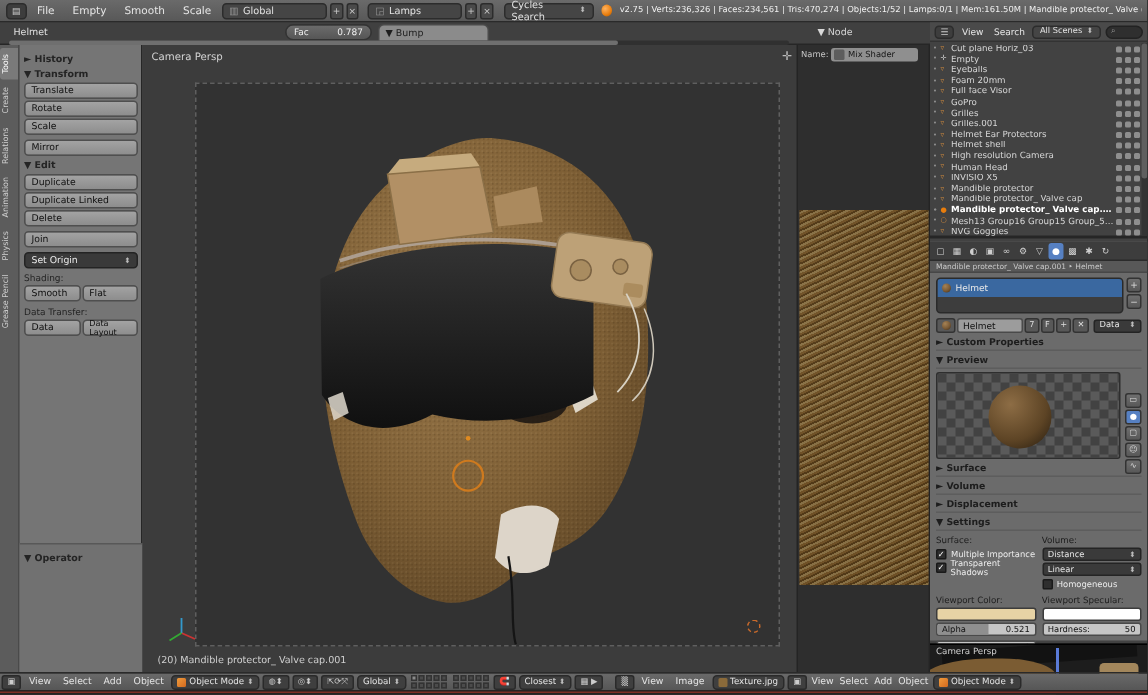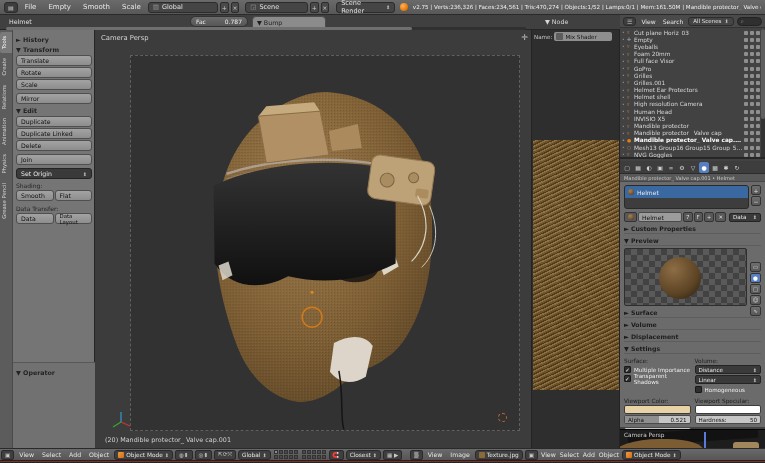--- a/index.html
+++ b/index.html
@@ -135,26 +135,26 @@
     <span class="menu-item">Smooth</span>
     <span class="menu-item">Scale</span>
     <span class="sel-pill" style="width:74px;">
       <span style="color:#999;">▥</span>
       <span>Global</span>
     </span>
     <span class="tiny-btn">+</span>
     <span class="tiny-btn">×</span>
     <span class="sel-pill" style="width:66px;margin-left:4px;">
       <span style="color:#999;">◲</span>
-      <span>Scene</span>
+      <span>Lamps</span>
     </span>
     <span class="tiny-btn">+</span>
     <span class="tiny-btn">×</span>
     <span class="sel-pill" style="margin-left:5px;">
-      <span>Scene Render</span>
+      <span>Cycles Search</span>
       <span class="caret">⬍</span>
     </span>
     <span class="blender-logo"></span>
     <span id="stats">v2.75 | Verts:236,326 | Faces:234,561 | Tris:470,274 | Objects:1/52 | Lamps:0/1 | Mem:161.50M | Mandible protector_ Valve cap.001</span>
   </div>
 
   <div id="node-strip" class="abs">
     <span style="position:absolute;left:9px;top:3px;font-size:6.3px;color:#e0e0e0;">Helmet</span>
     <span class="fac-pill">
       <span>Fac</span>

